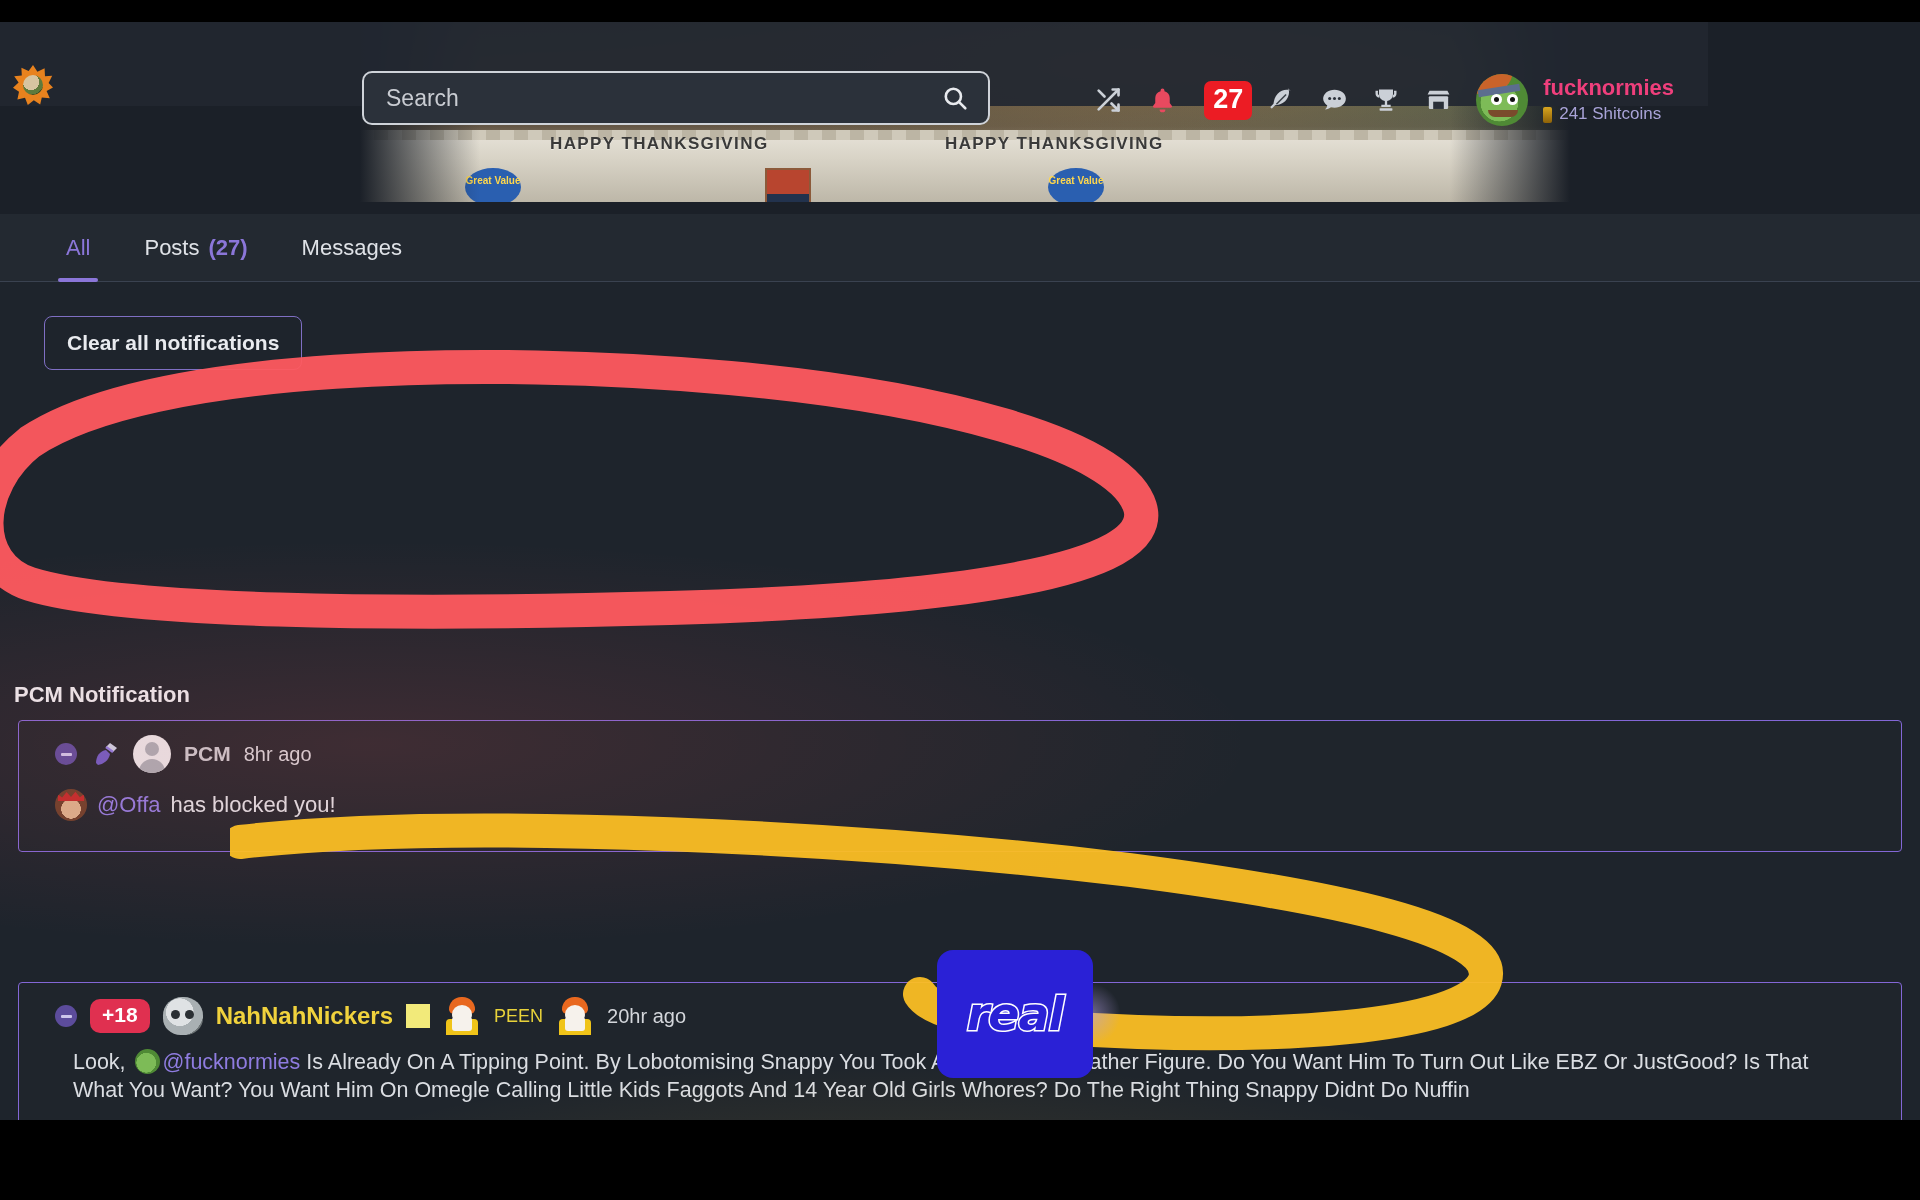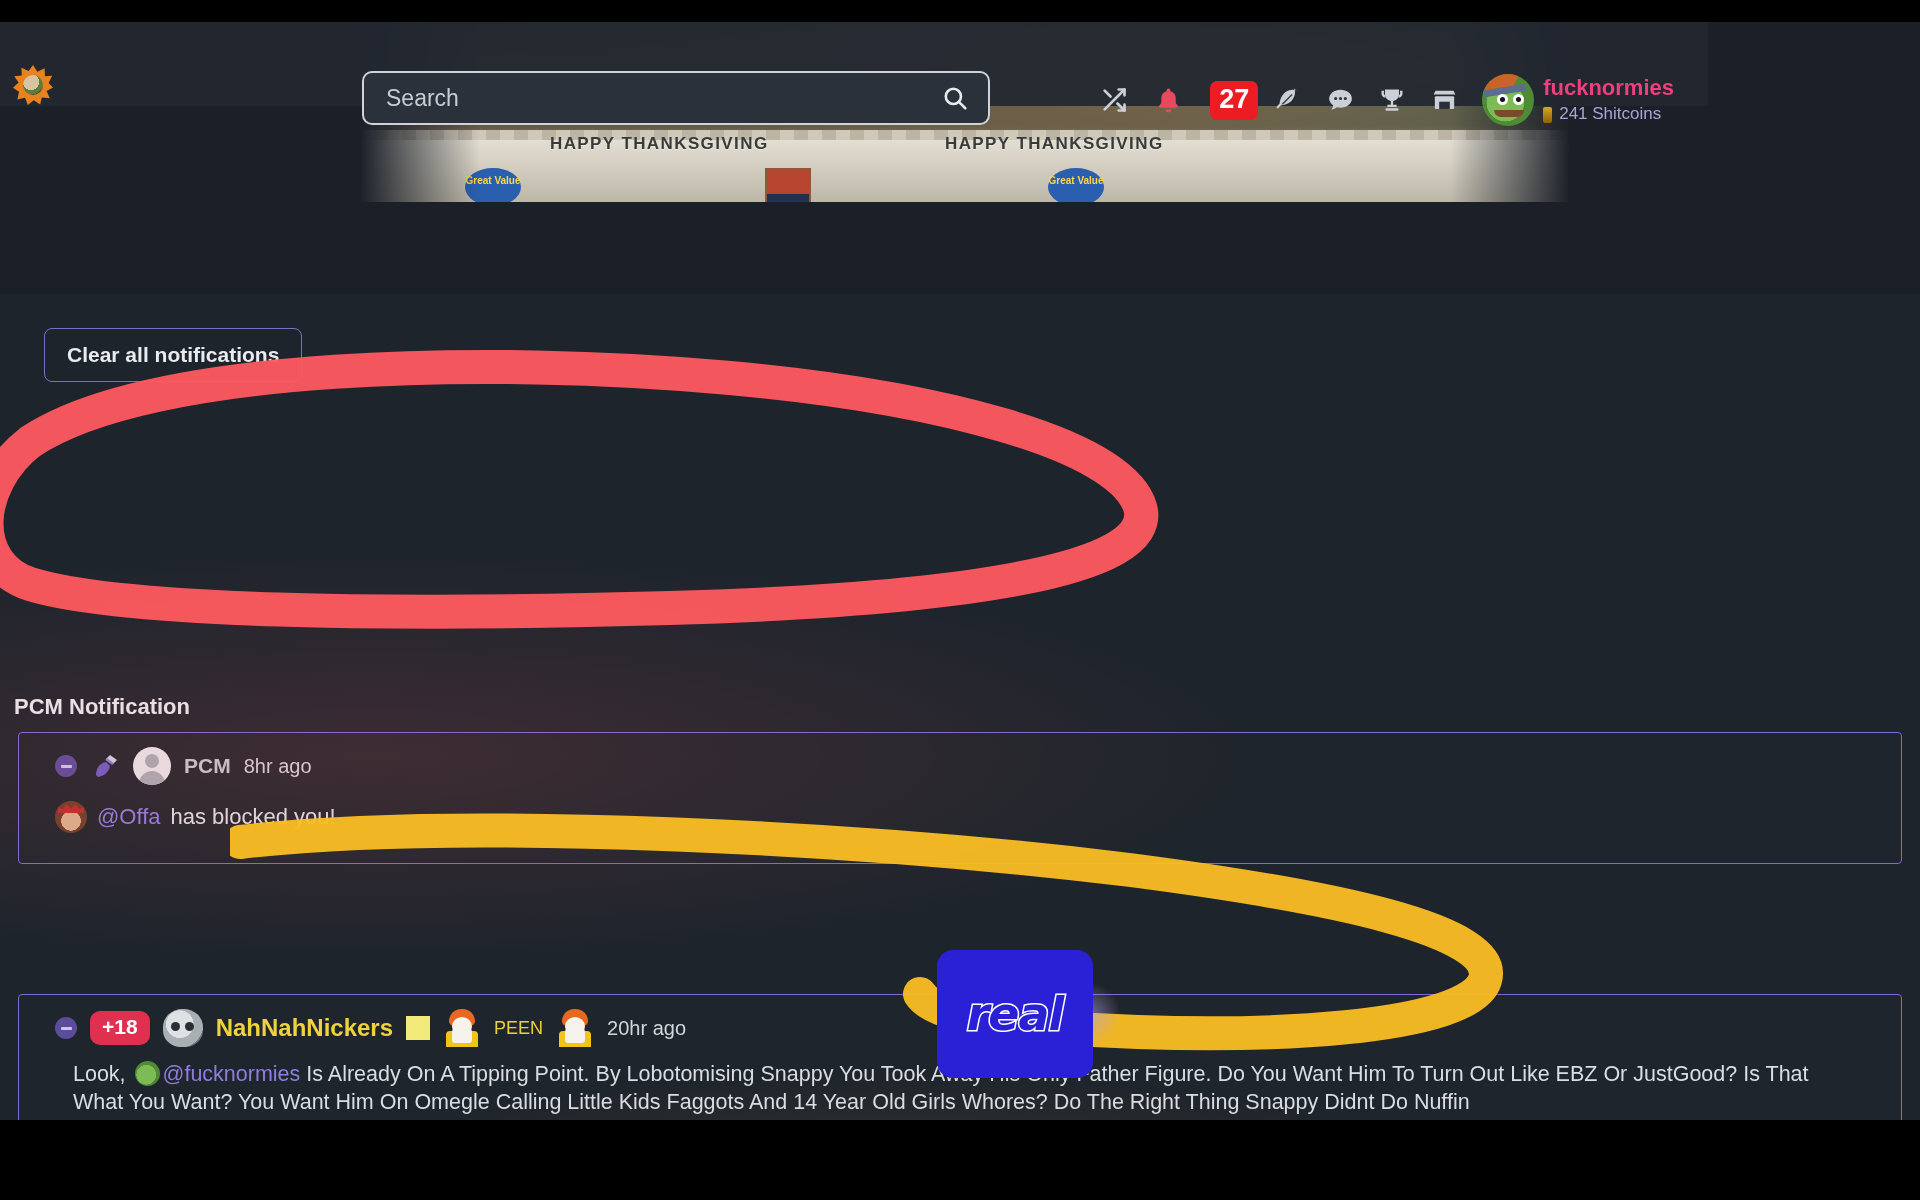--- a/index.html
+++ b/index.html
@@ -196,21 +196,21 @@
     color: #fff;
     font-weight: bold;
     font-size: 27px;
     line-height: 1;
     padding: 5px 9px 7px;
     border-radius: 7px;
     min-width: 46px;
     text-align: center;
   }
   .user-block {
-    display: flex; align-items: center; gap: 9px;
+    display: flex; align-items: center; gap: 15px;
     margin-left: 12px;
     cursor: pointer;
   }
   .avatar-main {
     width: 52px; height: 52px; border-radius: 50%;
     background: radial-gradient(circle at 45% 55%, #7dbb57 0 46%, #4f8a35 47% 75%, #e9eef2 76% 100%);
     position: relative;
     overflow: hidden;
     flex: none;
   }
@@ -283,21 +283,21 @@
     content: "";
     position: absolute; left: 14px; right: 14px; bottom: 0; height: 4px;
     background: #8b76d9;
     border-radius: 2px;
   }
   .tab .count { color: #8b76d9; font-weight: bold; margin-left: 9px; }
 
   
   .content {
     position: absolute;
-    left: 0; top: 272px;
+    left: 0; top: 260px;
     width: 1920px; height: 838px;
     background: #1e242c;
     overflow: hidden;
   }
   .clear-btn {
     position: absolute;
     left: 44px; top: 34px;
     padding: 14px 22px;
     border: 1px solid #7f6fc4;
     border-radius: 8px;
@@ -599,20 +599,32 @@
             <div class="user-coins">
               <span class="coin-icon"></span>
               <span>241 Shitcoins</span>
             </div>
           </div>
         </div>
 
       </div>
     </div>
 
+    <div class="tabbar">
+      <div class="tab active">
+        <span>All</span>
+      </div>
+      <div class="tab">
+        <span>Posts</span>
+        <span class="count">(27)</span>
+      </div>
+      <div class="tab">
+        <span>Messages</span>
+      </div>
+    </div>
 
     <div class="content">
 
       <button class="clear-btn">Clear all notifications</button>
 
       <div class="section-title">PCM Notification</div>
 
       <div class="card card-notif">
         <div class="row-head">
           <div class="collapse-btn"></div>

